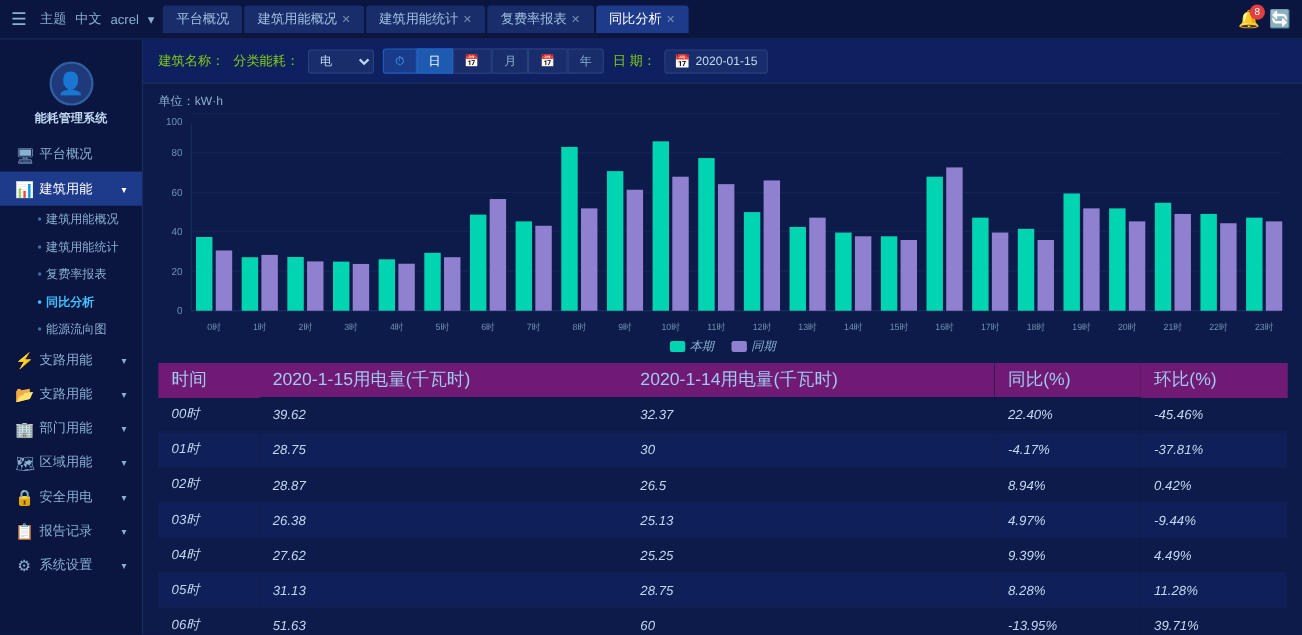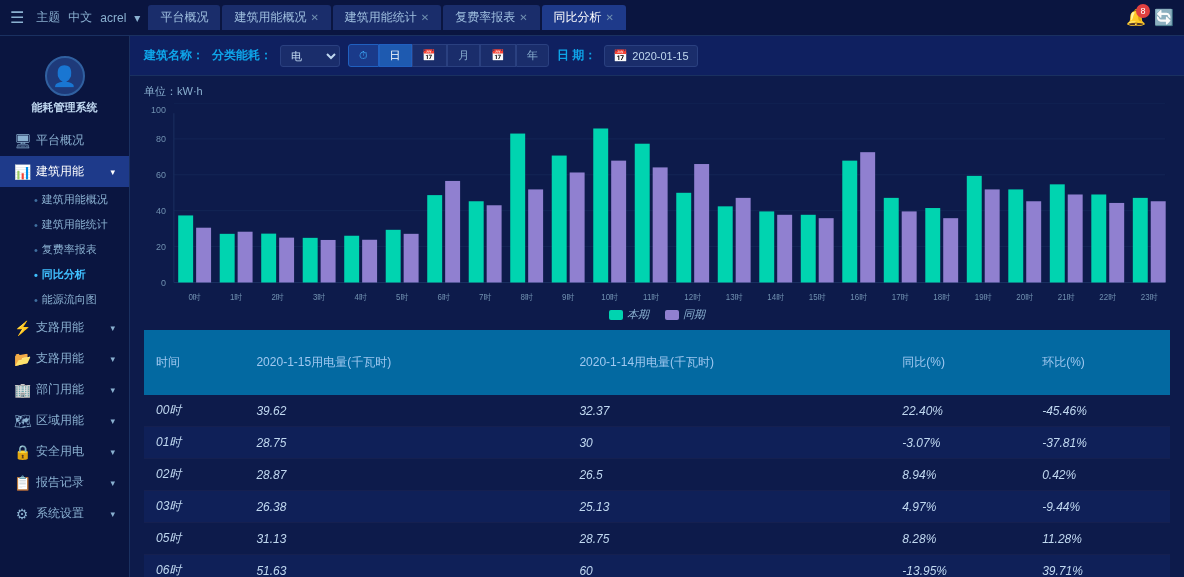--- a/index.html
+++ b/index.html
@@ -32,41 +32,41 @@
     .sidebar-sub-item { padding: 5px 14px; color: #8ab0d0; cursor: pointer; font-size: 11px; display: flex; align-items: center; gap: 4px; }
     .sidebar-sub-item:before { content: '•'; color: #4070a0; }
     .sidebar-sub-item.active { color: #40c0ff; font-weight: bold; }
     .sidebar-sub-item.active:before { color: #40c0ff; }
 
     
     .content { flex: 1; background: #0d1b4b; overflow: hidden; display: flex; flex-direction: column; }
 
     
     .filter-bar { background: #0f2060; padding: 8px 14px; display: flex; align-items: center; gap: 8px; border-bottom: 1px solid #1a3060; flex-shrink: 0; }
-    .filter-label { color: #0ea5e9; font-size: 12px; white-space: nowrap; font-weight: bold; }
+    .filter-label { color: #84cc16; font-size: 12px; white-space: nowrap; }
     .filter-select { background: #1a2d6b; border: 1px solid #2a4080; color: #c0d8f0; padding: 3px 6px; border-radius: 3px; font-size: 11px; min-width: 140px; }
     .filter-select-sm { min-width: 60px; }
     .btn-group { display: flex; gap: 0; }
     .btn-time { background: #1a2d6b; border: 1px solid #2a4080; color: #8ab0d0; padding: 3px 10px; cursor: pointer; font-size: 11px; }
     .btn-time.active { background: #1e5ab0; color: #fff; border-color: #2060c0; }
     .btn-time:first-child { border-radius: 3px 0 0 3px; }
     .btn-time:last-child { border-radius: 0 3px 3px 0; }
     .date-input { background: #1a2d6b; border: 1px solid #2a4080; color: #c0d8f0; padding: 3px 8px; border-radius: 3px; font-size: 11px; display: flex; align-items: center; gap: 4px; }
     .calendar-icon { color: #4080c0; font-size: 12px; }
 
     
     .chart-section { padding: 8px 14px; flex-shrink: 0; }
     .chart-unit { color: #8ab0d0; font-size: 11px; margin-bottom: 4px; }
     .chart-container { position: relative; height: 200px; }
     .chart-svg { width: 100%; height: 100%; }
 
     
     .table-section { flex: 1; overflow-y: auto; padding: 0 14px 8px; }
     .data-table { width: 100%; border-collapse: collapse; }
-    .data-table th { background: #0369a1; color: #a0c8f0; padding: 24px 12px; text-align: left; font-size: 12px; font-weight: normal; position: sticky; top: 0; }
+    .data-table th { background: #701a75; color: #a0c8f0; padding: 5px 12px; text-align: left; font-size: 16px; font-weight: normal; position: sticky; top: 0; }
     .data-table td { padding: 7px 12px; font-size: 12px; color: #c0d8f0; border-bottom: 1px solid #152050; font-style: italic; }
     .data-table tr:nth-child(even) td { background: #0f2058; }
     .data-table tr:nth-child(odd) td { background: #0d1b4b; }
 
     
     .chart-legend { display: flex; gap: 16px; justify-content: center; margin-top: 4px; }
     .legend-item { display: flex; align-items: center; gap: 4px; font-size: 11px; color: #8ab0d0; font-style: italic; }
     .legend-dot { width: 14px; height: 10px; border-radius: 2px; }
     .legend-current { background: #00d4b0; }
     .legend-prev { background: #9080d0; }
@@ -329,38 +329,45 @@
       <td>00时</td>
       <td>39.62</td>
       <td>32.37</td>
       <td>22.40%</td>
       <td>-45.46%</td>
     </tr>
             <tr>
       <td>01时</td>
       <td>28.75</td>
       <td>30</td>
-      <td>-3.07%</td>
+      <td>-4.17%</td>
       <td>-37.81%</td>
     </tr>
             <tr>
       <td>02时</td>
       <td>28.87</td>
       <td>26.5</td>
       <td>8.94%</td>
       <td>0.42%</td>
     </tr>
             <tr>
       <td>03时</td>
       <td>26.38</td>
       <td>25.13</td>
       <td>4.97%</td>
       <td>-9.44%</td>
     </tr>
             <tr>
+      <td>04时</td>
+      <td>27.62</td>
+      <td>25.25</td>
+      <td>9.39%</td>
+      <td>4.49%</td>
+    </tr>
+            <tr>
       <td>05时</td>
       <td>31.13</td>
       <td>28.75</td>
       <td>8.28%</td>
       <td>11.28%</td>
     </tr>
             <tr>
       <td>06时</td>
       <td>51.63</td>
       <td>60</td>

